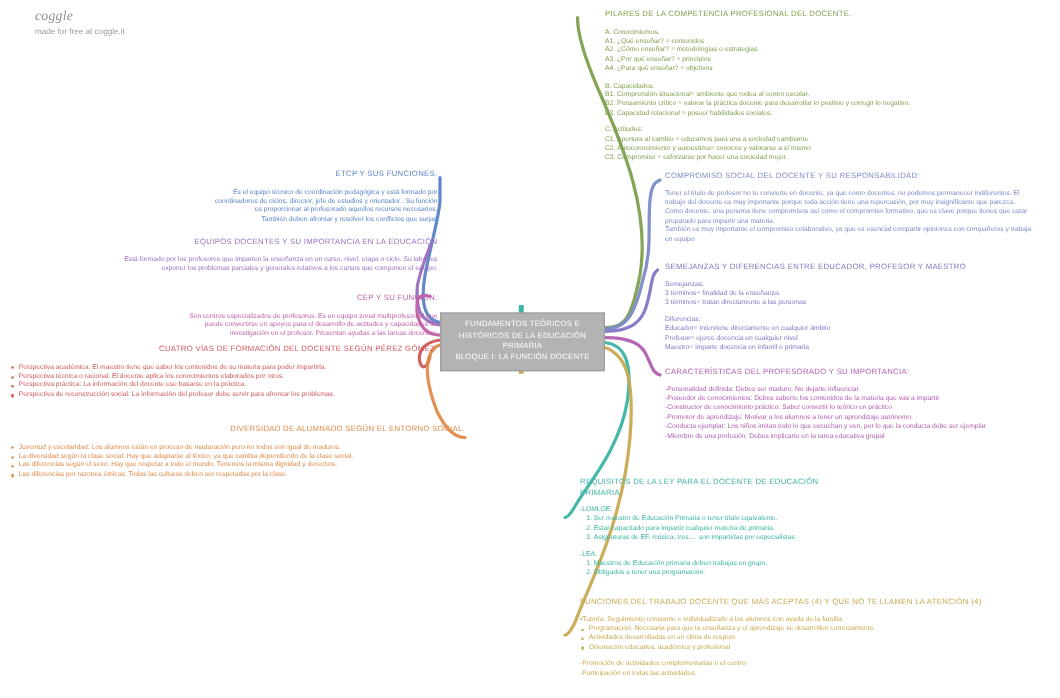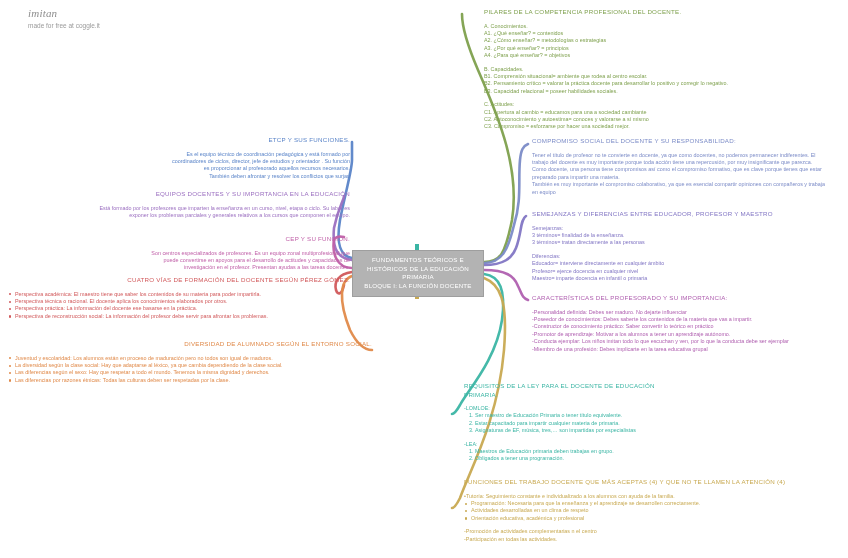--- a/index.html
+++ b/index.html
@@ -85,21 +85,21 @@
     <path d="M352 260 C 338 258, 332 250, 334 228 C 338 208, 344 200, 344 196" stroke="#9b6fc0" stroke-width="2.6" fill="none" stroke-linecap="round" opacity="0.95"></path>
     <path d="M352 268 C 336 268, 332 252, 334 240 C 336 236, 340 236, 344 237" stroke="#c060a8" stroke-width="2.6" fill="none" stroke-linecap="round" opacity="0.95"></path>
     <path d="M352 272 C 338 274, 334 282, 336 290 C 338 296, 342 294, 344 285" stroke="#d1595b" stroke-width="2.6" fill="none" stroke-linecap="round" opacity="0.95"></path>
     <path d="M352 276 C 340 280, 338 300, 350 330 C 358 346, 366 350, 372 350" stroke="#e08a4a" stroke-width="2.6" fill="none" stroke-linecap="round" opacity="0.95"></path>
 
     <rect x="415" y="244" width="4" height="8" fill="#3bb5a4"></rect>
     <rect x="415" y="290" width="4" height="9" fill="#c8a951"></rect>
   </svg>
 
   <div class="logo">
-    <div class="logo-mark">imitan</div>
+    <div class="logo-mark">coggle</div>
     <div class="logo-sub">made for free at coggle.it</div>
   </div>
 
   <div id="central">
     <div>FUNDAMENTOS TEÓRICOS E</div>
     <div>HISTÓRICOS DE LA EDUCACIÓN</div>
     <div>PRIMARIA</div>
     <div>BLOQUE I: LA FUNCIÓN DOCENTE</div>
   </div>
 

